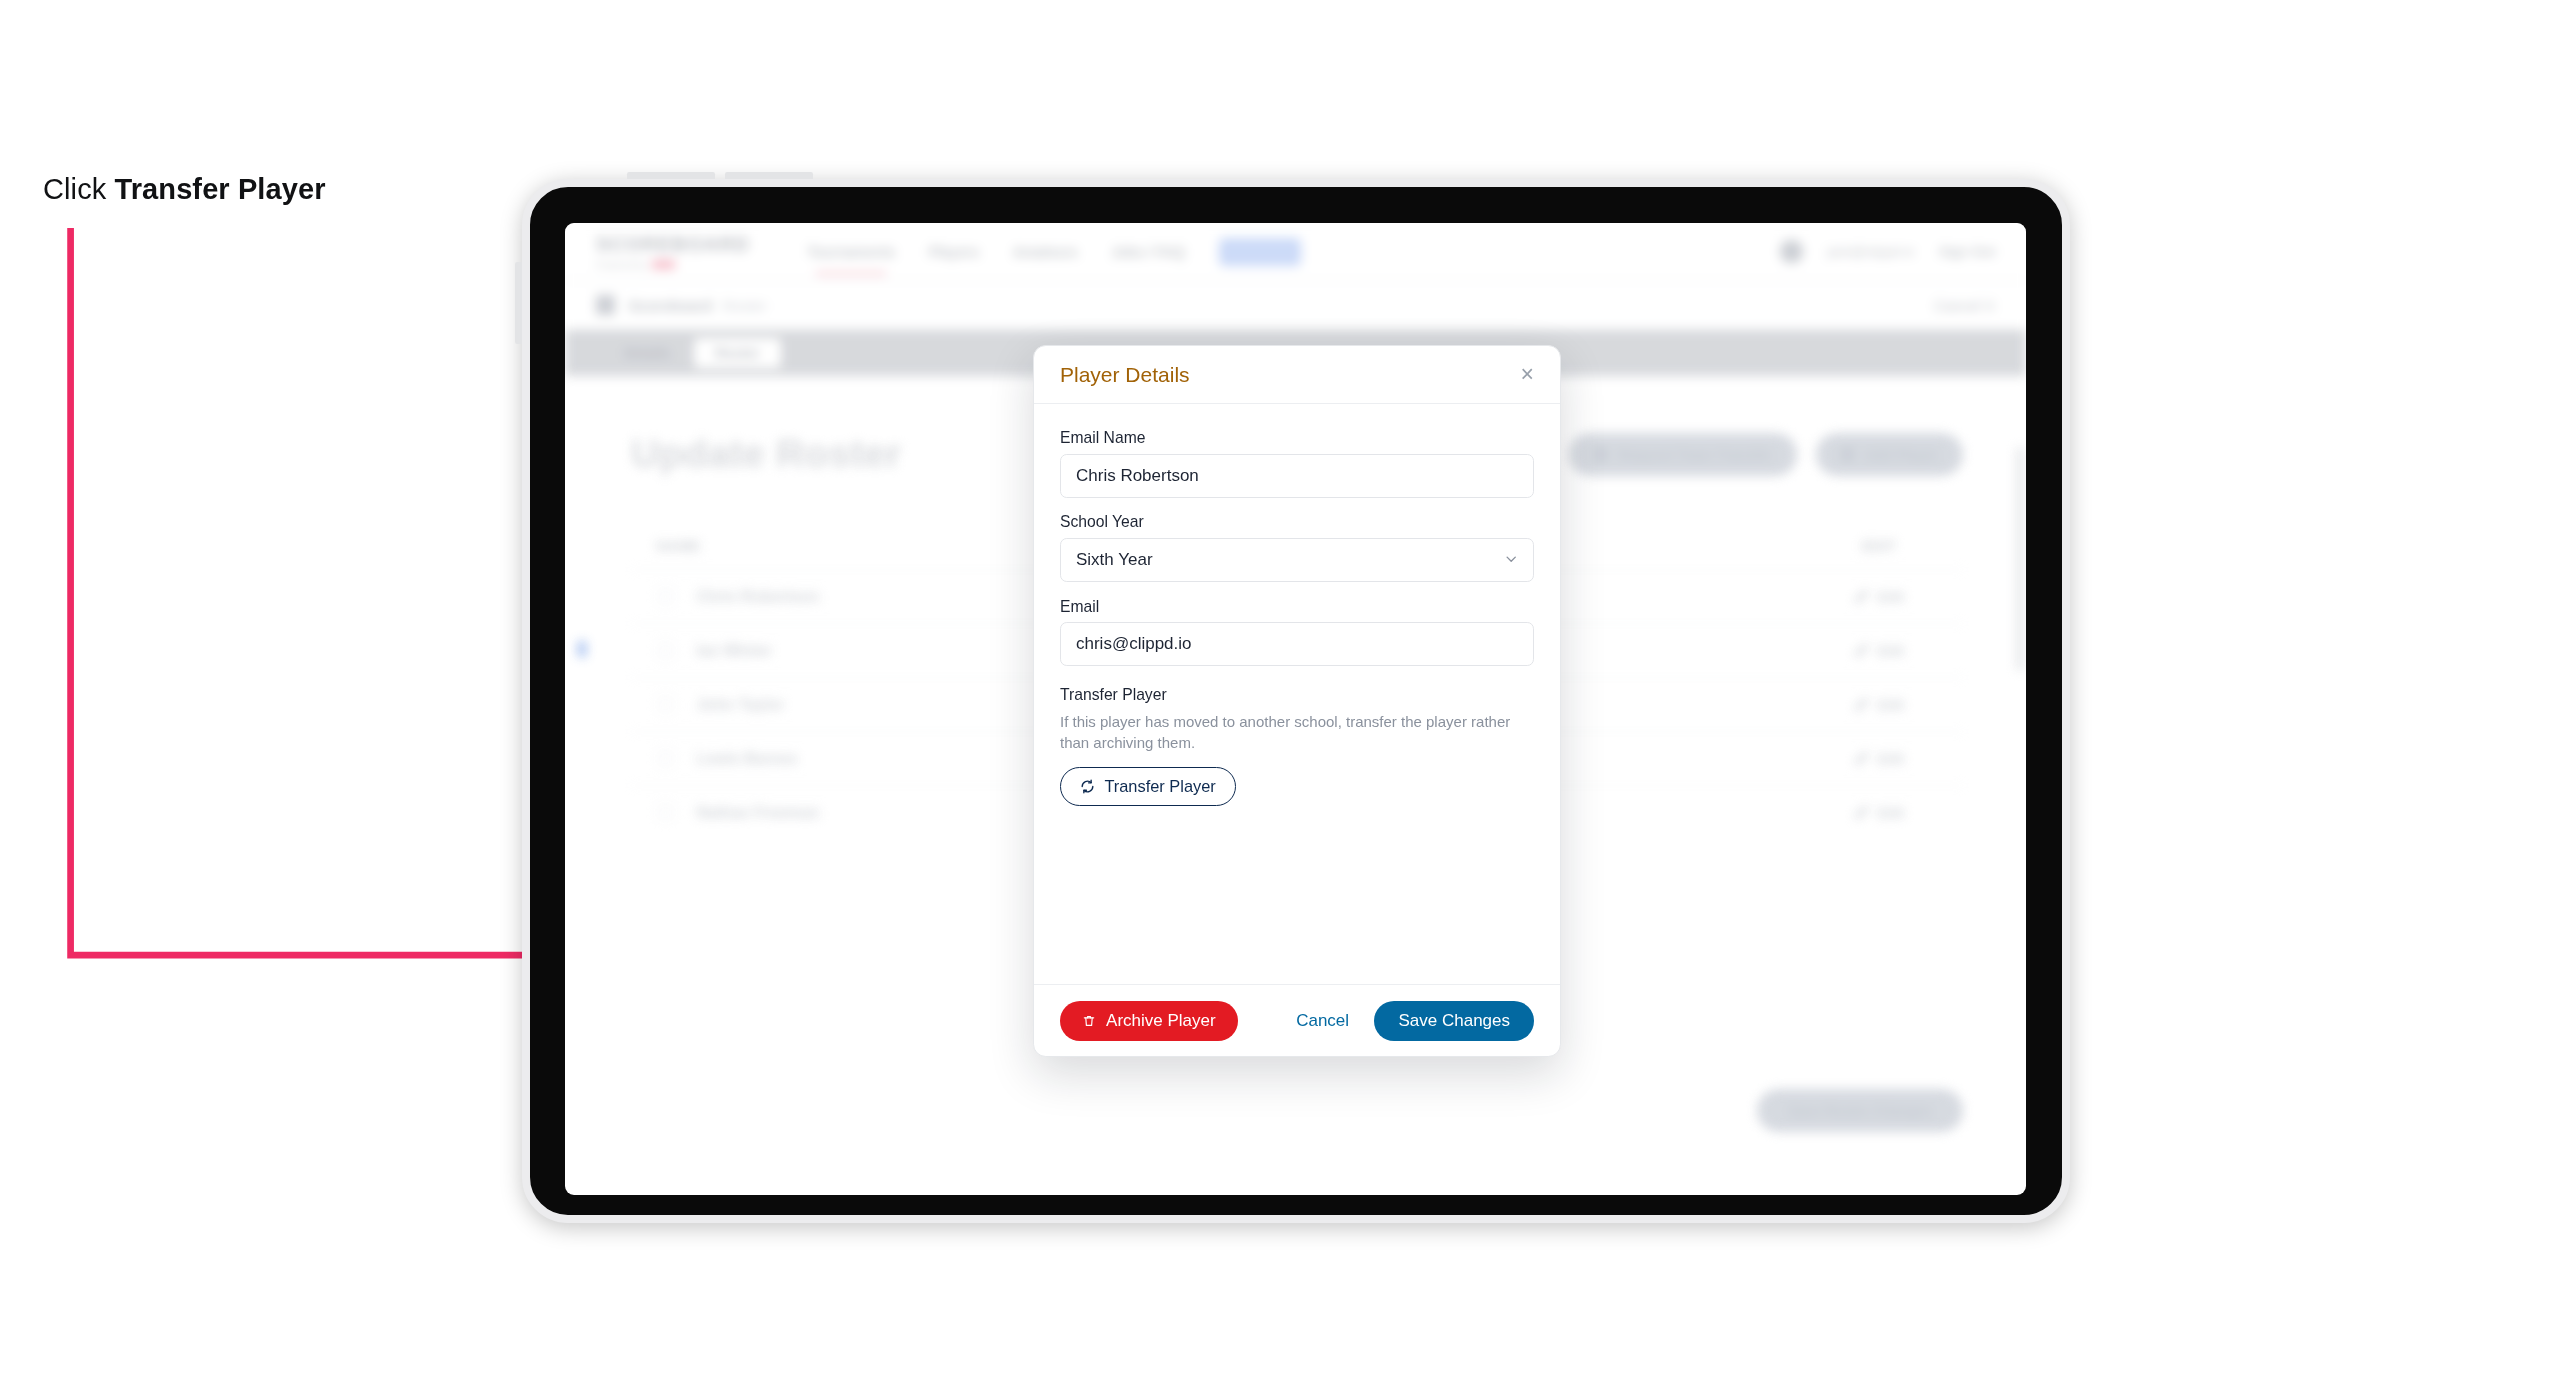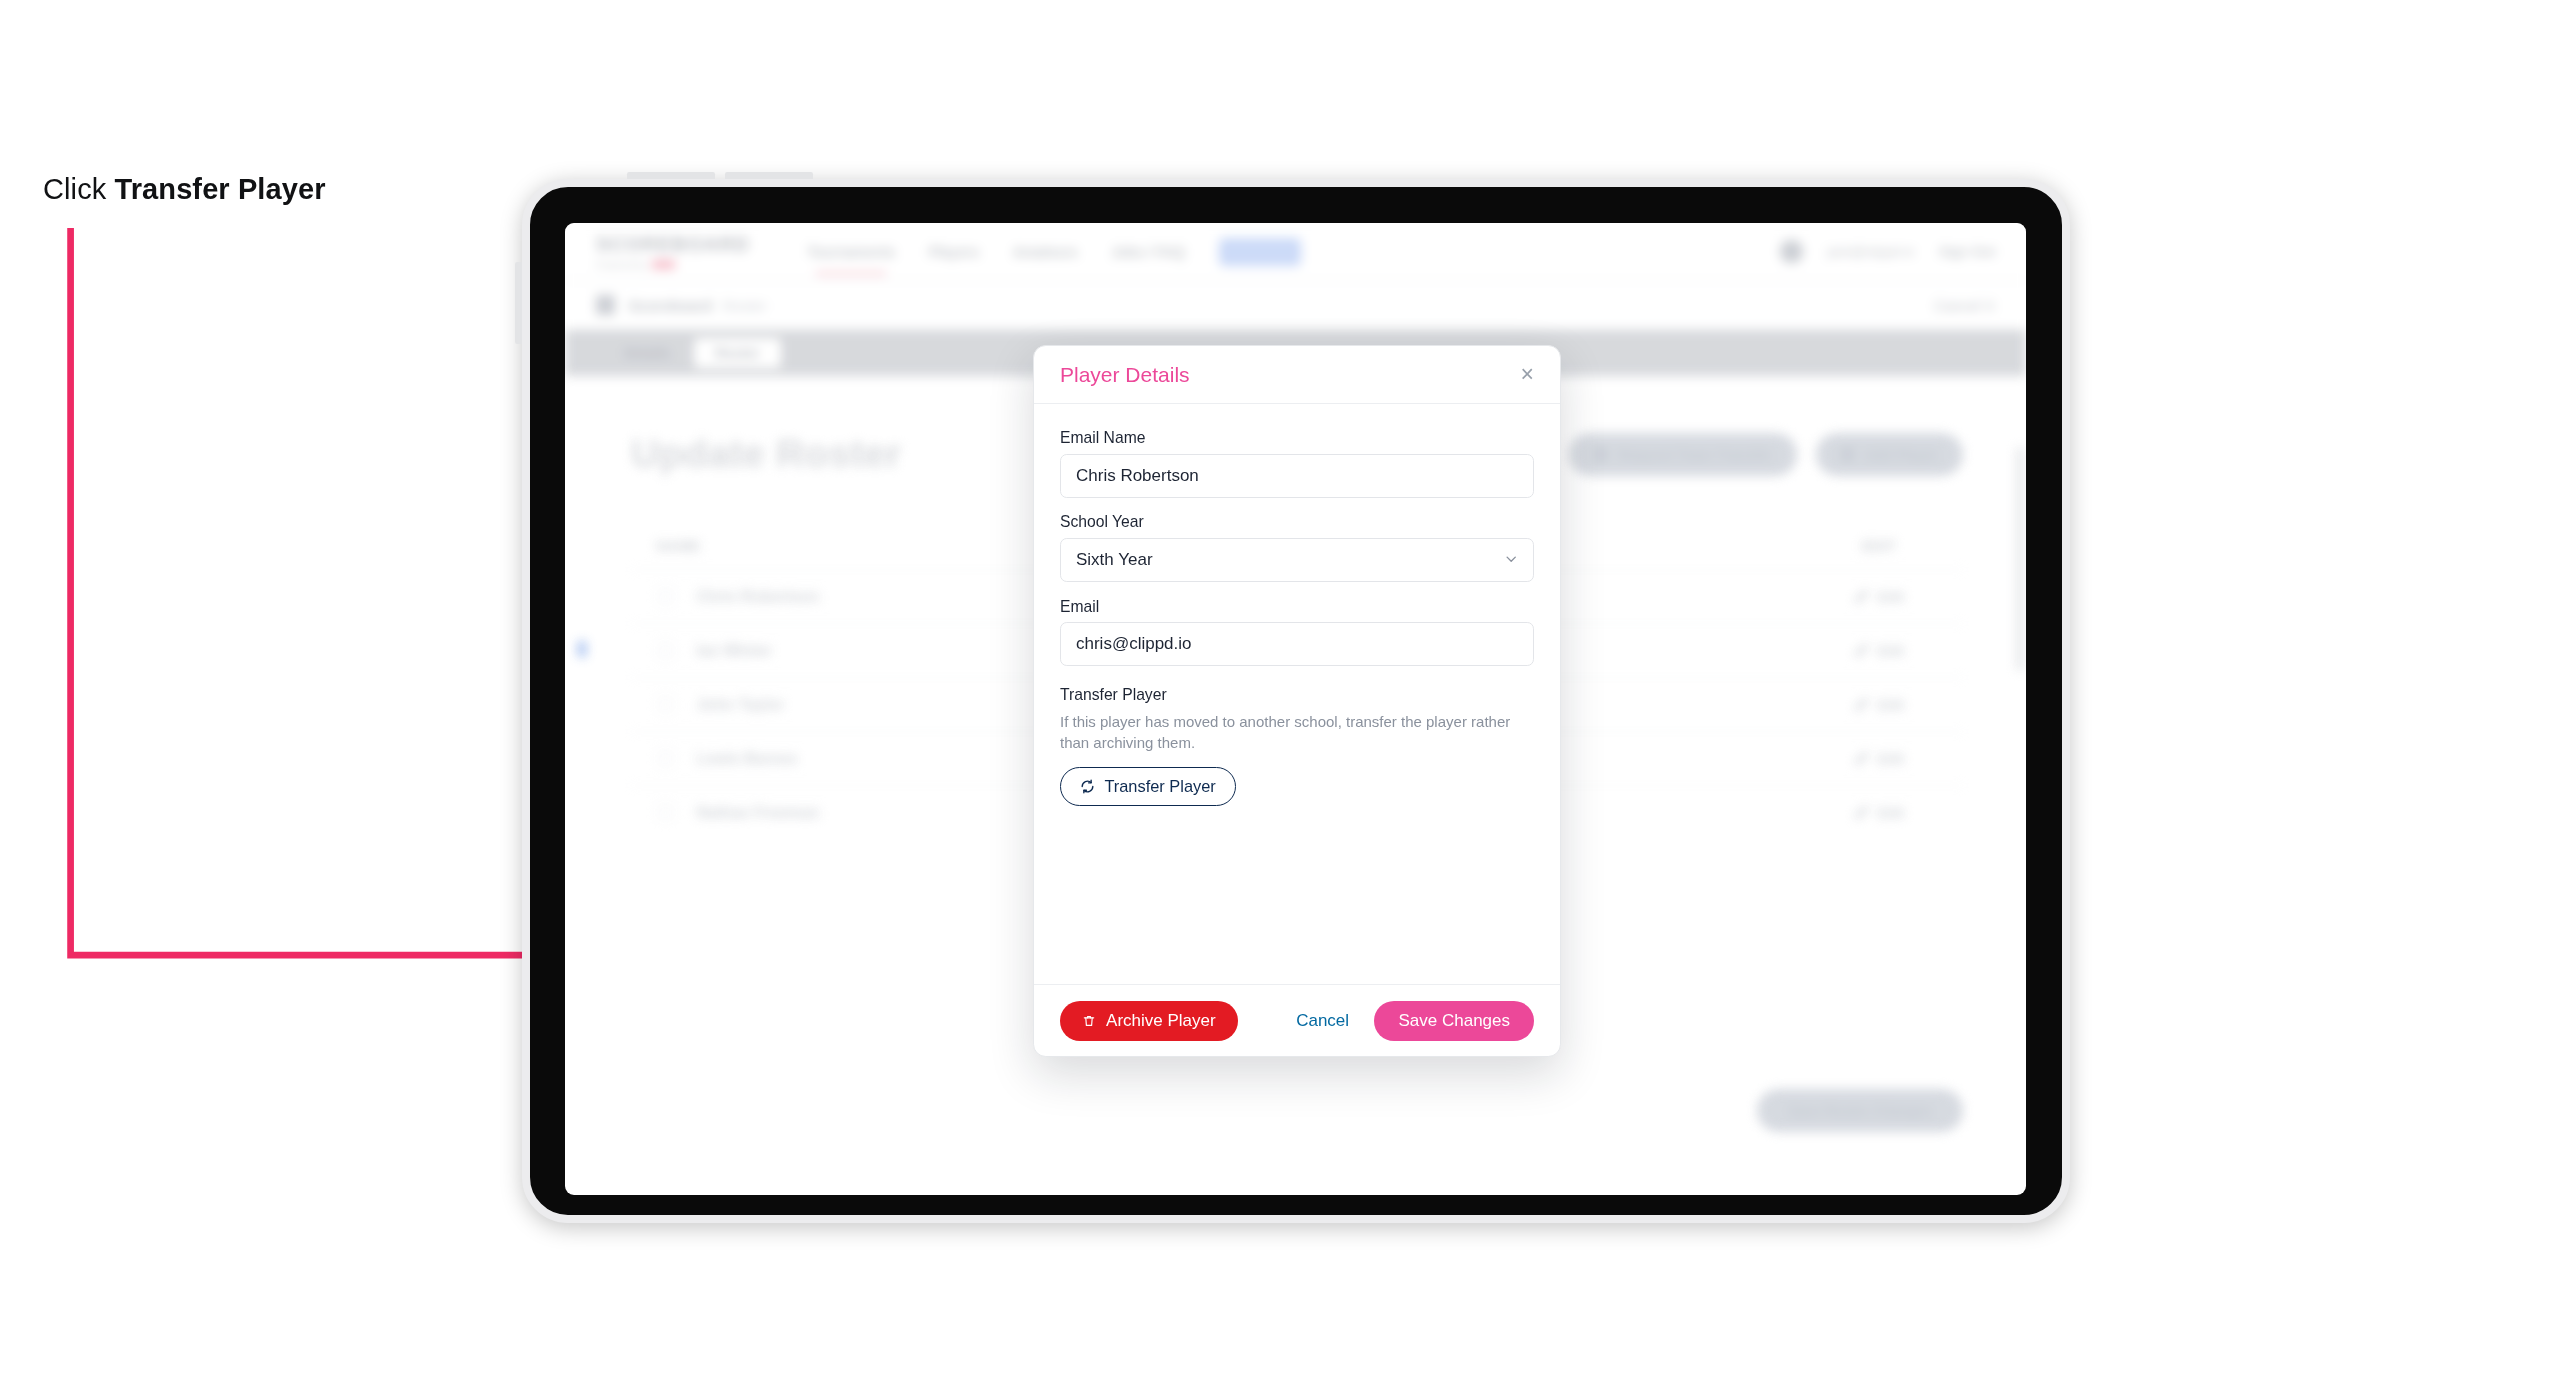--- a/index.html
+++ b/index.html
@@ -136,21 +136,21 @@
     width:528px; height:712px;
     background:#ffffff; border:0.7px solid #e6e8eb; border-radius:12.7px;
     box-shadow: 0 16.4px 46px rgba(16,24,40,0.16);
     display:flex; flex-direction:column; overflow:hidden;
     z-index: 20;
   }
   .modal-head{
     height:58px; border-bottom:0.7px solid #eceef1;
     display:flex; align-items:center; padding:0 26px; flex:0 0 auto;
   }
-  .modal-title{ font-size:21px; color:#ec4899; font-weight:500; }
+  .modal-title{ font-size:21px; color:#a16207; font-weight:500; }
   .modal-close{
     margin-left:auto; font-size:23px; color:#98a0ab; line-height:1;
     cursor:pointer; font-weight:300;
   }
   .modal-body{ padding: 25px 26px 0; flex:1 1 auto; overflow:hidden; }
 
   .photo-row{ display:flex; align-items:center; gap:22.4px; margin-bottom:25px; }
   .avatar-circle{
     width:88px; height:88px; border-radius:50%; background:#f0f1f3;
     display:flex; align-items:center; justify-content:center;
@@ -191,21 +191,21 @@
     display:inline-flex; align-items:center; gap:9.7px;
     background:#e31b23; color:#fff; border:none; border-radius:20px;
     height:40px; padding:0 22.4px; font-size:17px; font-family:inherit; cursor:pointer;
   }
   .foot-right{ margin-left:auto; display:flex; align-items:center; gap:19.4px; }
   .cancel-btn{
     background:none; border:none; color:#0369a1; font-size:17px;
     font-family:inherit; cursor:pointer; padding:4.5px 6px;
   }
   .save-btn{
-    background:#ec4899; color:#fff; border:none; border-radius:20px;
+    background:#0369a1; color:#fff; border:none; border-radius:20px;
     height:40px; padding:0 24px; font-size:17px; font-family:inherit; cursor:pointer;
   }
 </style>
 </head>
 <body>
 
 <div class="stage">
 
   <div class="annot-top">
     <span>Click </span><b>Transfer Player</b>

